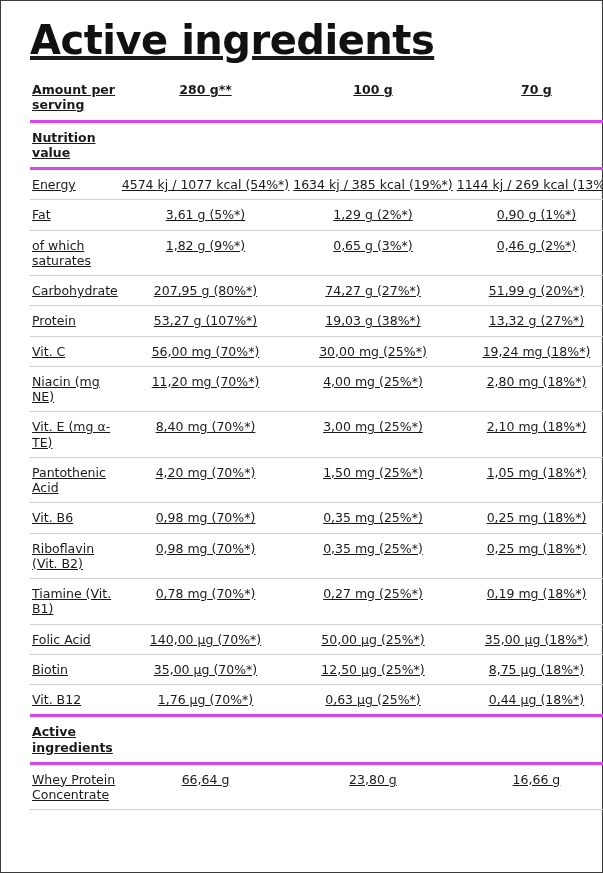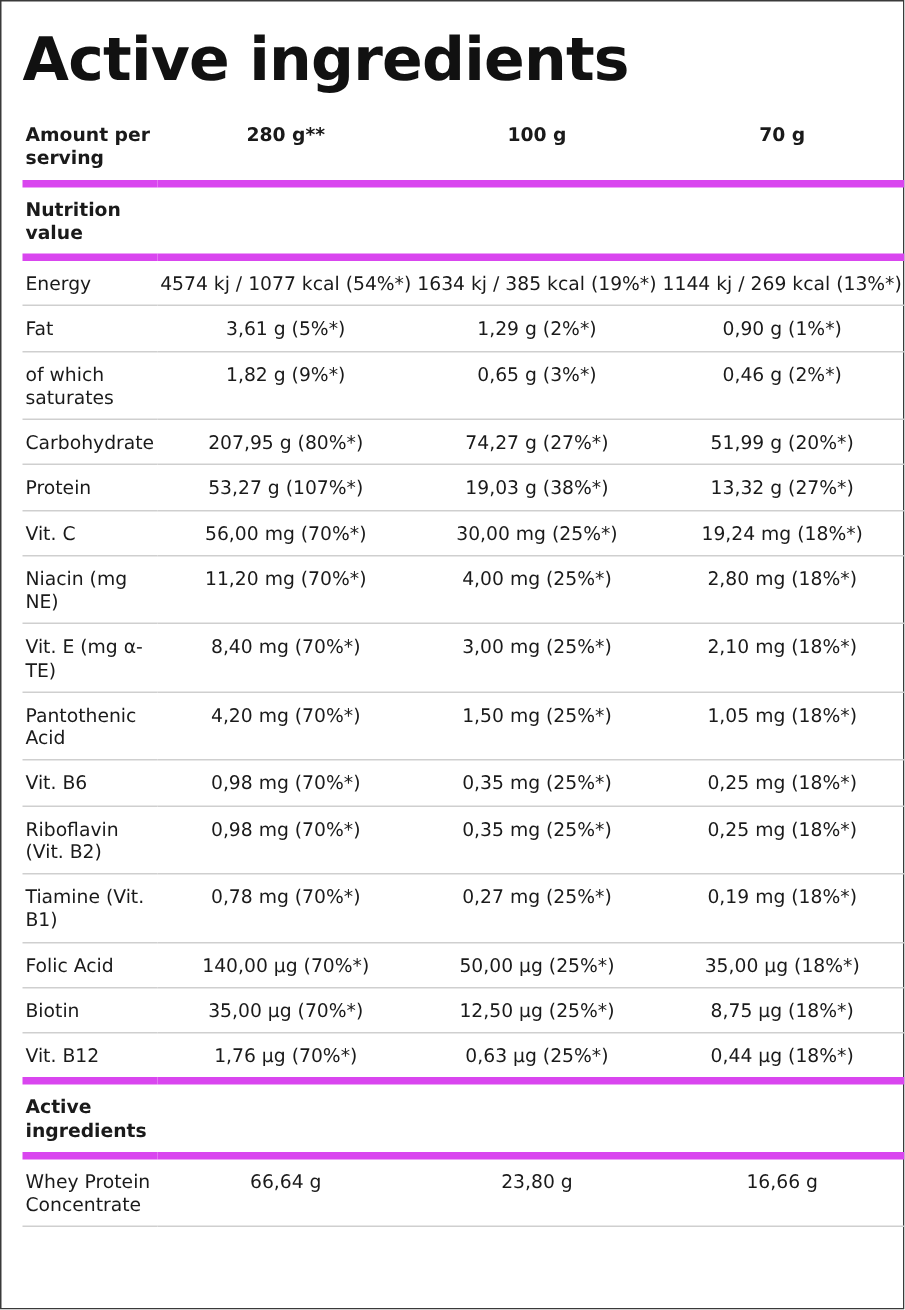--- a/index.html
+++ b/index.html
@@ -12,22 +12,23 @@
     height: 873px;
     font-family: "DejaVu Sans", sans-serif;
     color: #1a1a1a;
     overflow: hidden;
   }
   .panel {
     box-sizing: border-box;
     width: 603px;
     height: 873px;
     border: 1px solid #3a3a3a;
-    padding: 0 14px;
+    padding: 0 29px;
     background: #fff;
+    text-decoration: underline;
   }
   .title {
     font-size: 40px;
     font-weight: bold;
     letter-spacing: -0.5px;
     padding: 18px 0 14px 0;
     line-height: 1.05;
     color: #111;
   }
   table.nutri {
@@ -37,21 +38,21 @@
   }
   table.nutri td {
     padding: 7px 2px;
     vertical-align: top;
     line-height: 1.22;
   }
   tr.rowline td {
     border-bottom: 1px solid #cfcfcf;
   }
   tr.heavy td {
-    border-bottom: 5px solid #d946ef;
+    border-bottom: 3px solid #d946ef;
     margin-left: 31px;
   }
   .lbl {
     text-align: left;
     width: 37%;
   }
   .num {
     text-align: center;
     width: 21%;
     white-space: nowrap;

